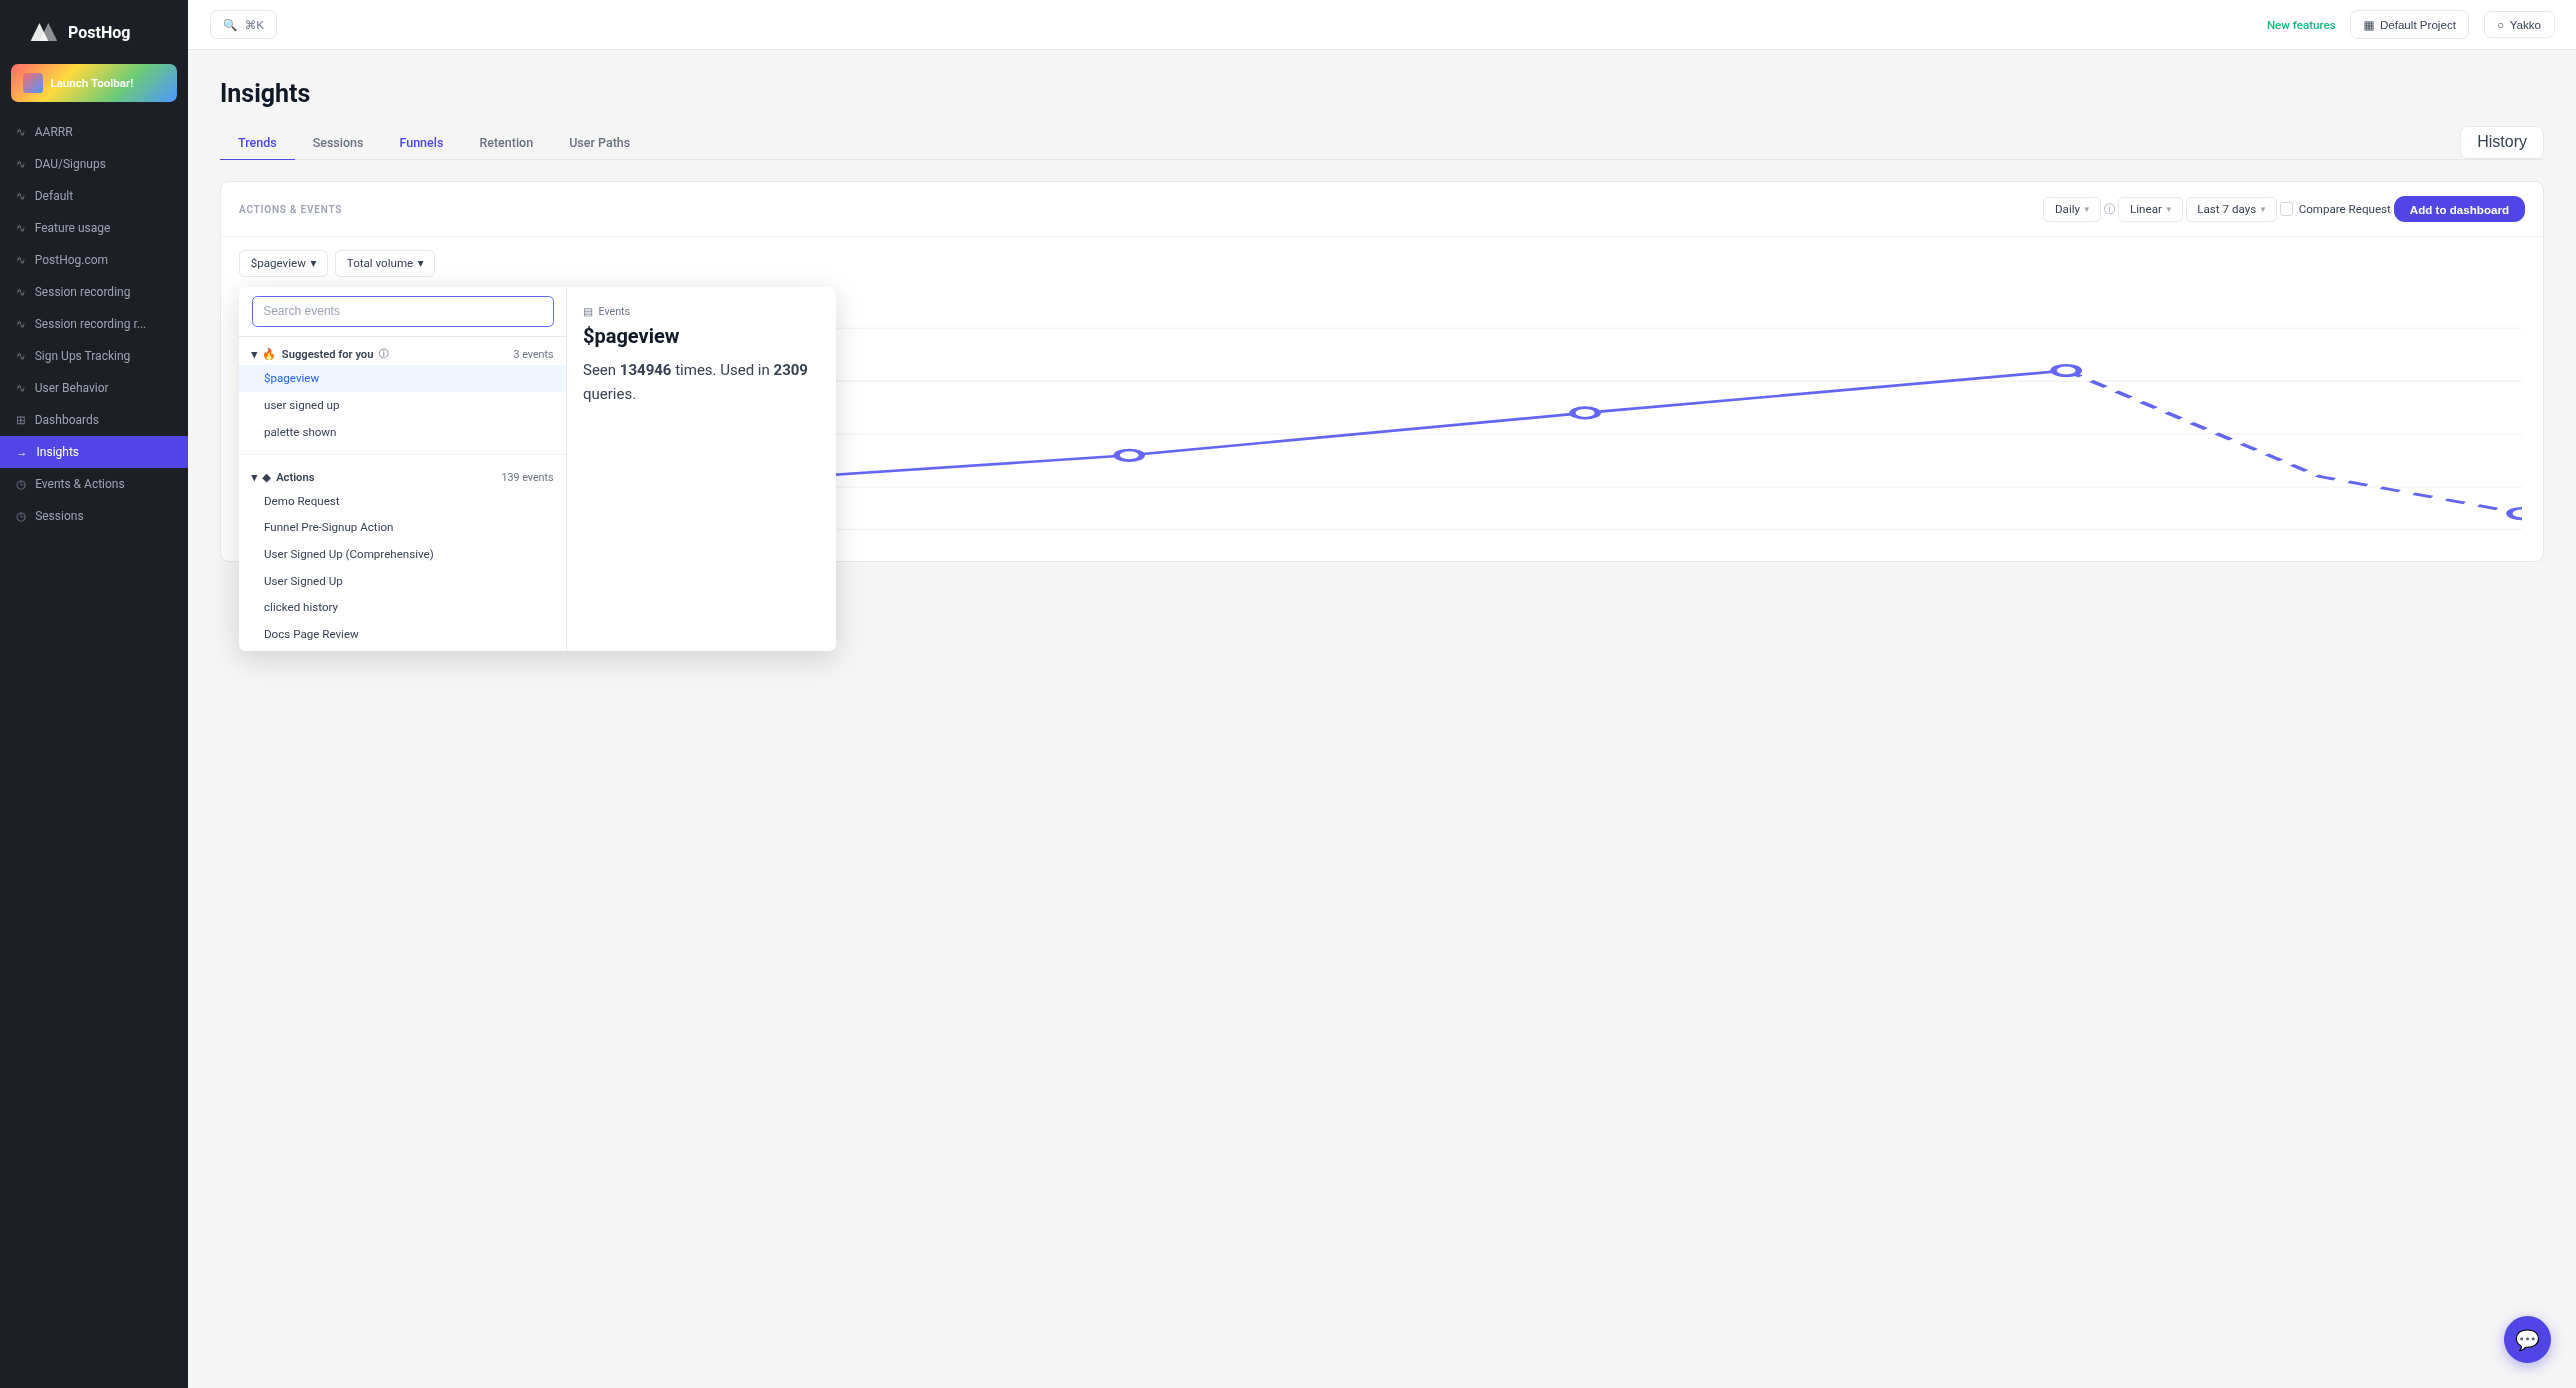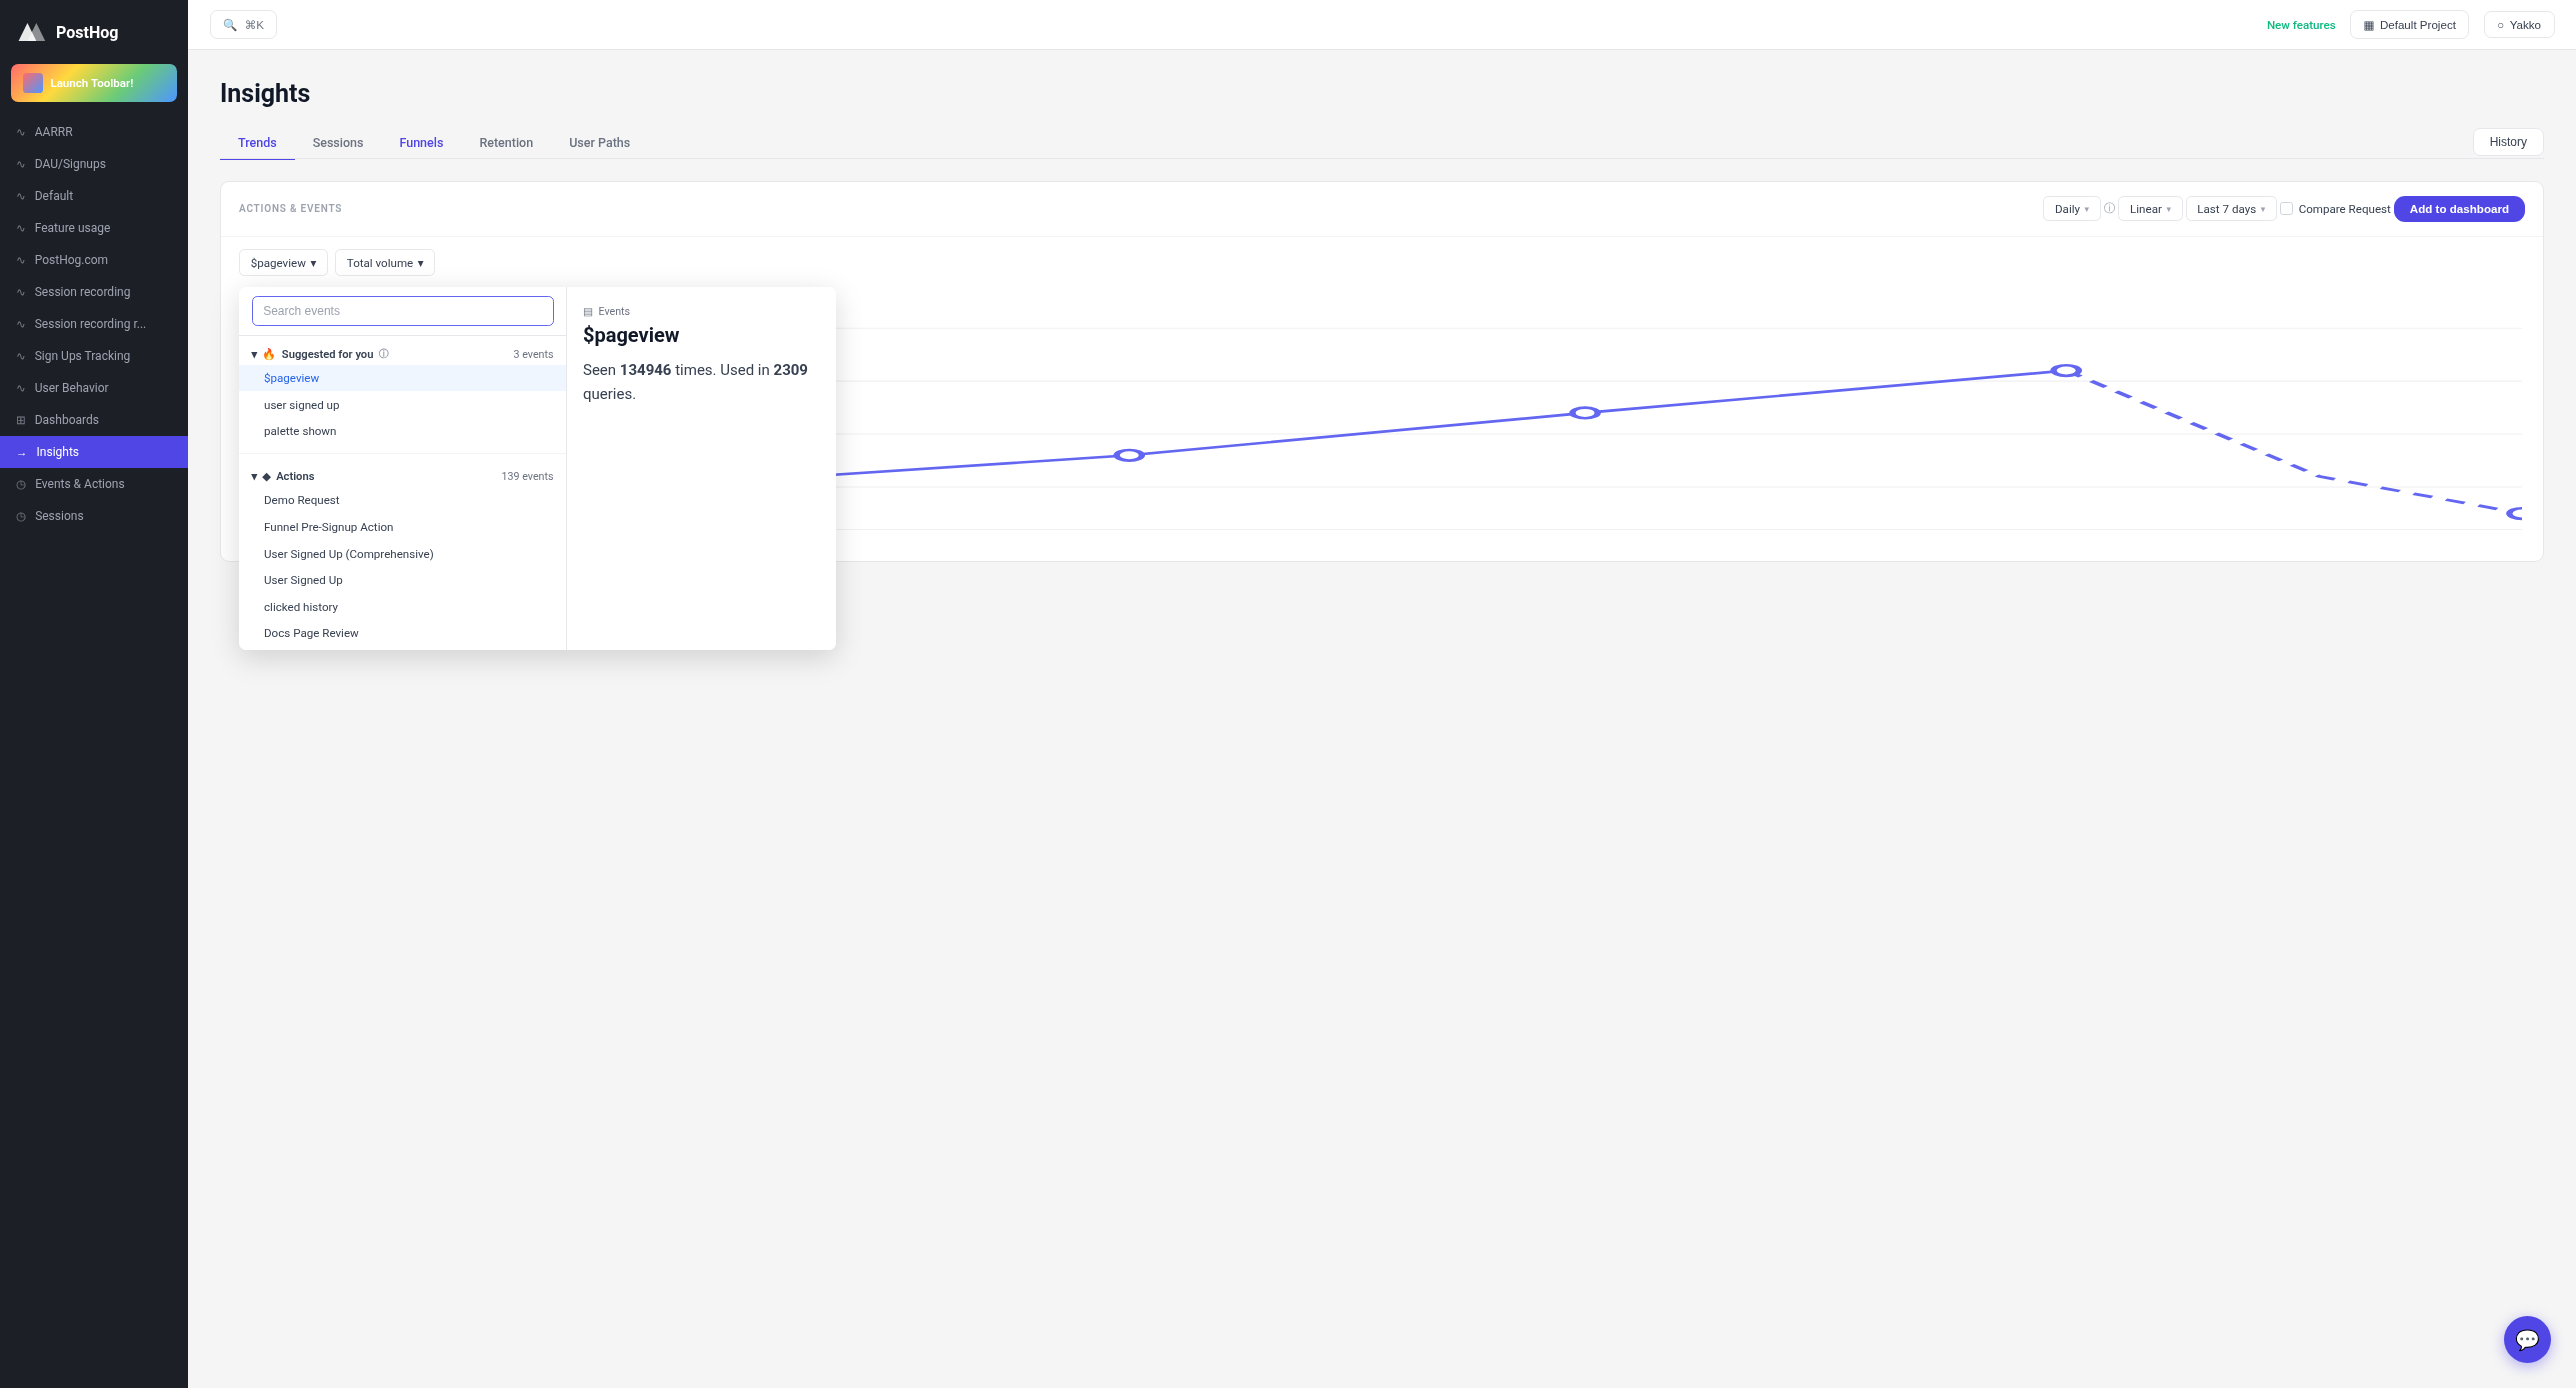--- a/index.html
+++ b/index.html
@@ -12,21 +12,21 @@
       background: #1d1f27;
       color: #c9cdd4;
       display: flex;
       flex-direction: column;
       height: 100vh;
       overflow-y: auto;
     }
     .sidebar-logo {
       display: flex;
       align-items: center;
-      padding: 16px 15px;
+      padding: 16px 27px;
       gap: 9px;
     }
     .sidebar-logo-icon {
       width: 32px;
       height: 32px;
     }
     .sidebar-logo-text {
       color: #fff;
       font-size: 16px;
       font-weight: 700;
@@ -160,21 +160,21 @@
     .tab.funnel-active {
       color: #4f46e5;
     }
     .tabs-spacer { flex: 1; }
     .history-btn {
       border: 0.9px solid #e5e7eb;
       border-radius: 7.2px;
       padding: 6.3px 16px;
       background: #fff;
       cursor: pointer;
-      font-size: 12px;
+      font-size: 16px;
       color: #374151;
       font-weight: 500;
     }
 
     
     .insights-panel {
       background: #fff;
       border: 0.9px solid #e5e7eb;
       border-radius: 9px;
       overflow: visible;

